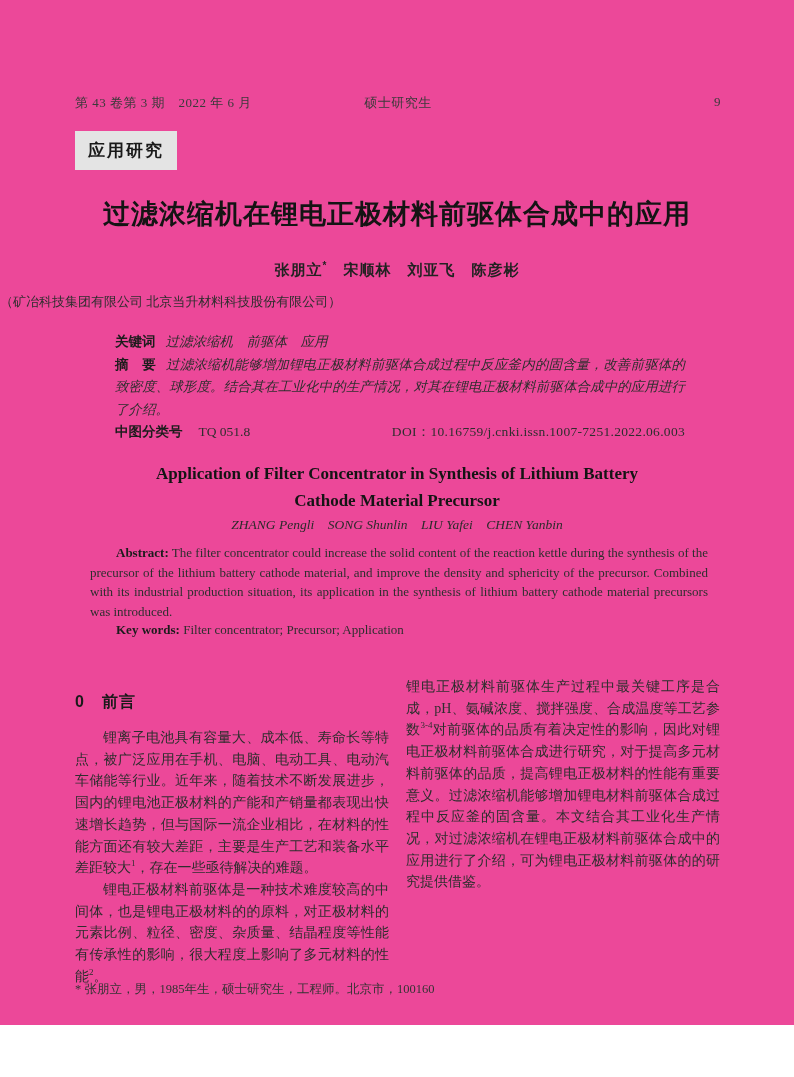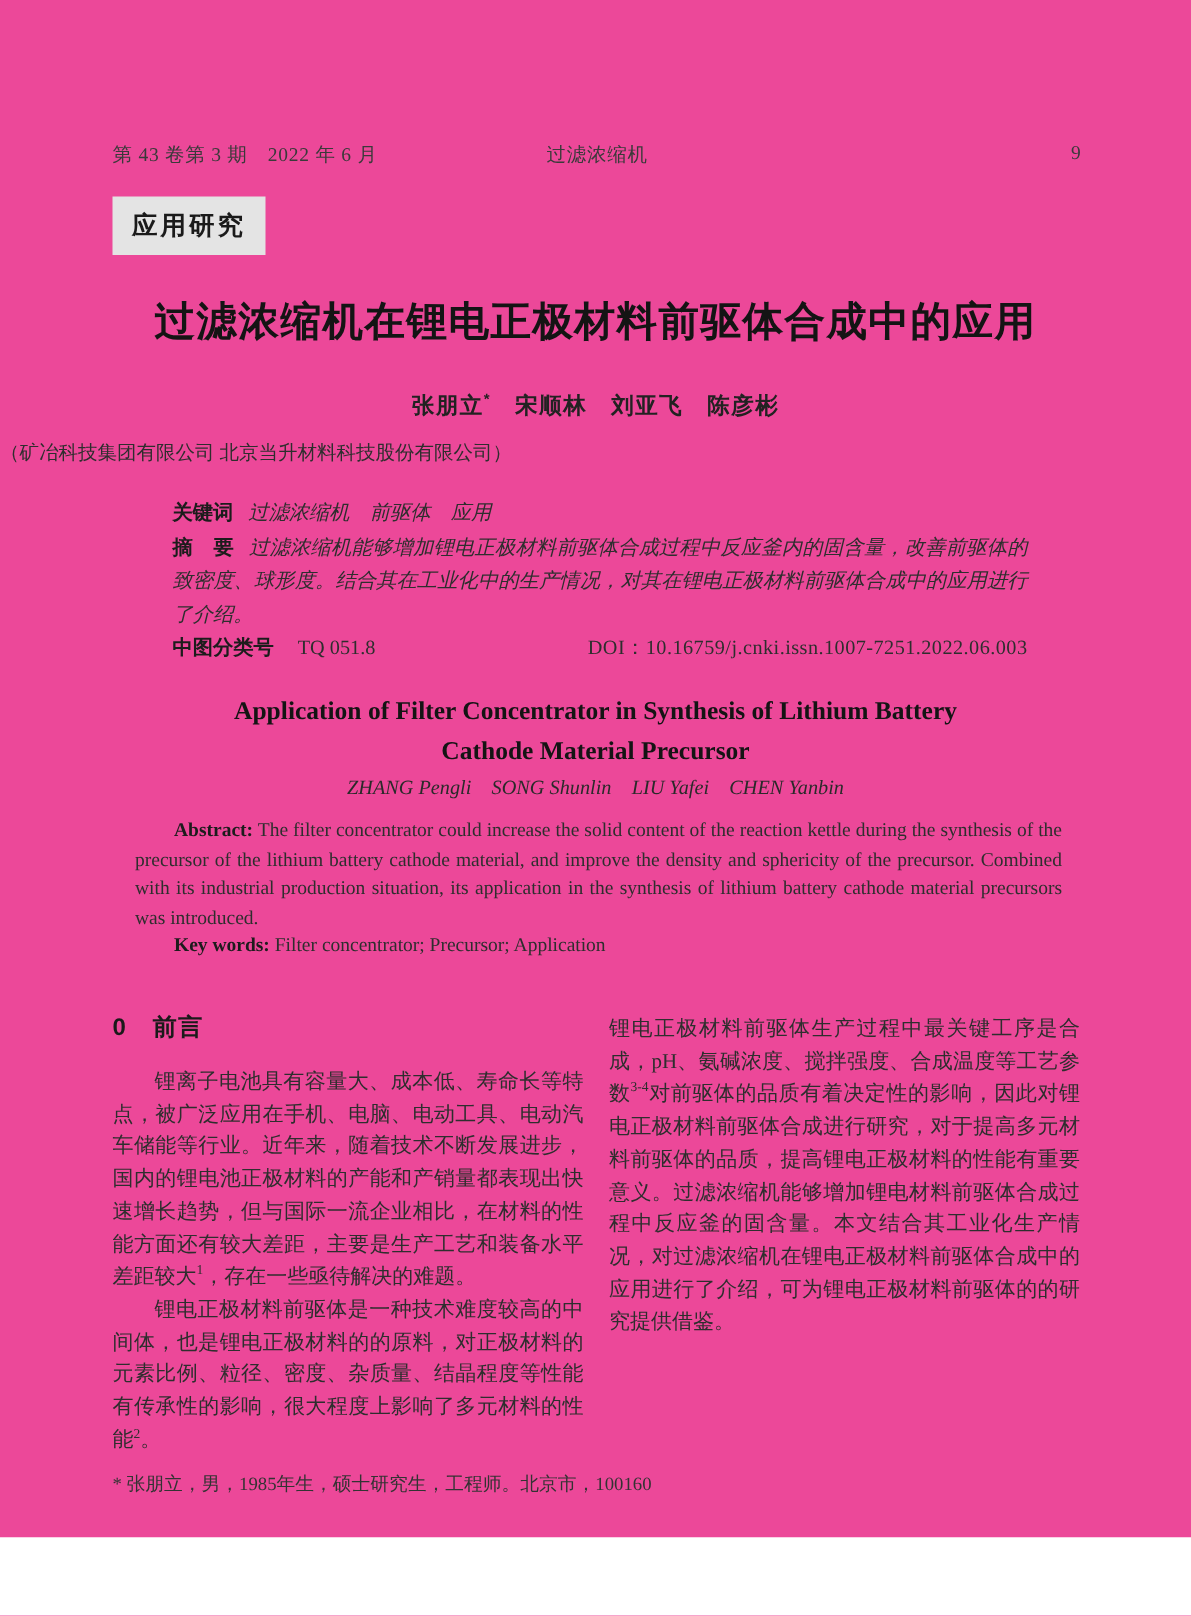--- a/index.html
+++ b/index.html
@@ -55,36 +55,36 @@
             font-size:13px; text-indent:26px; }
   .abs-en b, .kw-en b { color:#1c1c1c; }
 
   
   .body-cols { position:absolute; top:676px; left:75px; width:645px;
                display:flex; gap:17px; }
   .col { flex:1; min-width:0; font-size:14px; line-height:21.7px;
          text-align:justify; color:#2e2e2e; }
   .col h2 { font-family:"Liberation Sans","DejaVu Sans",sans-serif;
             font-size:16px; font-weight:bold; color:#1a1a1a; letter-spacing:1px;
-            line-height:20px; margin:0 0 15px 0; }
+            line-height:20px; margin:16px 0 15px 0; }
   .col h2.s1 { margin:19px 0 15px 0; }
   .col p { margin:0; }
   .indent { text-indent:2em; }
   sup { font-size:9px; vertical-align:super; line-height:0; }
 
   .footnote { position:absolute; top:981px; left:75px; font-size:12.5px; color:#333; }
 </style>
 </head>
 <body>
 
 <div class="page">
 
   <div class="phead">
     <span class="left">第 43 卷第 3 期　2022 年 6 月</span>
-    <span class="mid">过滤浓缩机</span>
+    <span class="mid">硕士研究生</span>
     <span class="right">9</span>
   </div>
 
   <div class="tag">应用研究</div>
 
   <h1 class="title-cn">过滤浓缩机在锂电正极材料前驱体合成中的应用</h1>
 
   <div class="authors-cn">张朋立<sup>*</sup>　宋顺林　刘亚飞　陈彦彬</div>
 
   <div class="affil">（矿冶科技集团有限公司 北京当升材料科技股份有限公司）</div>

